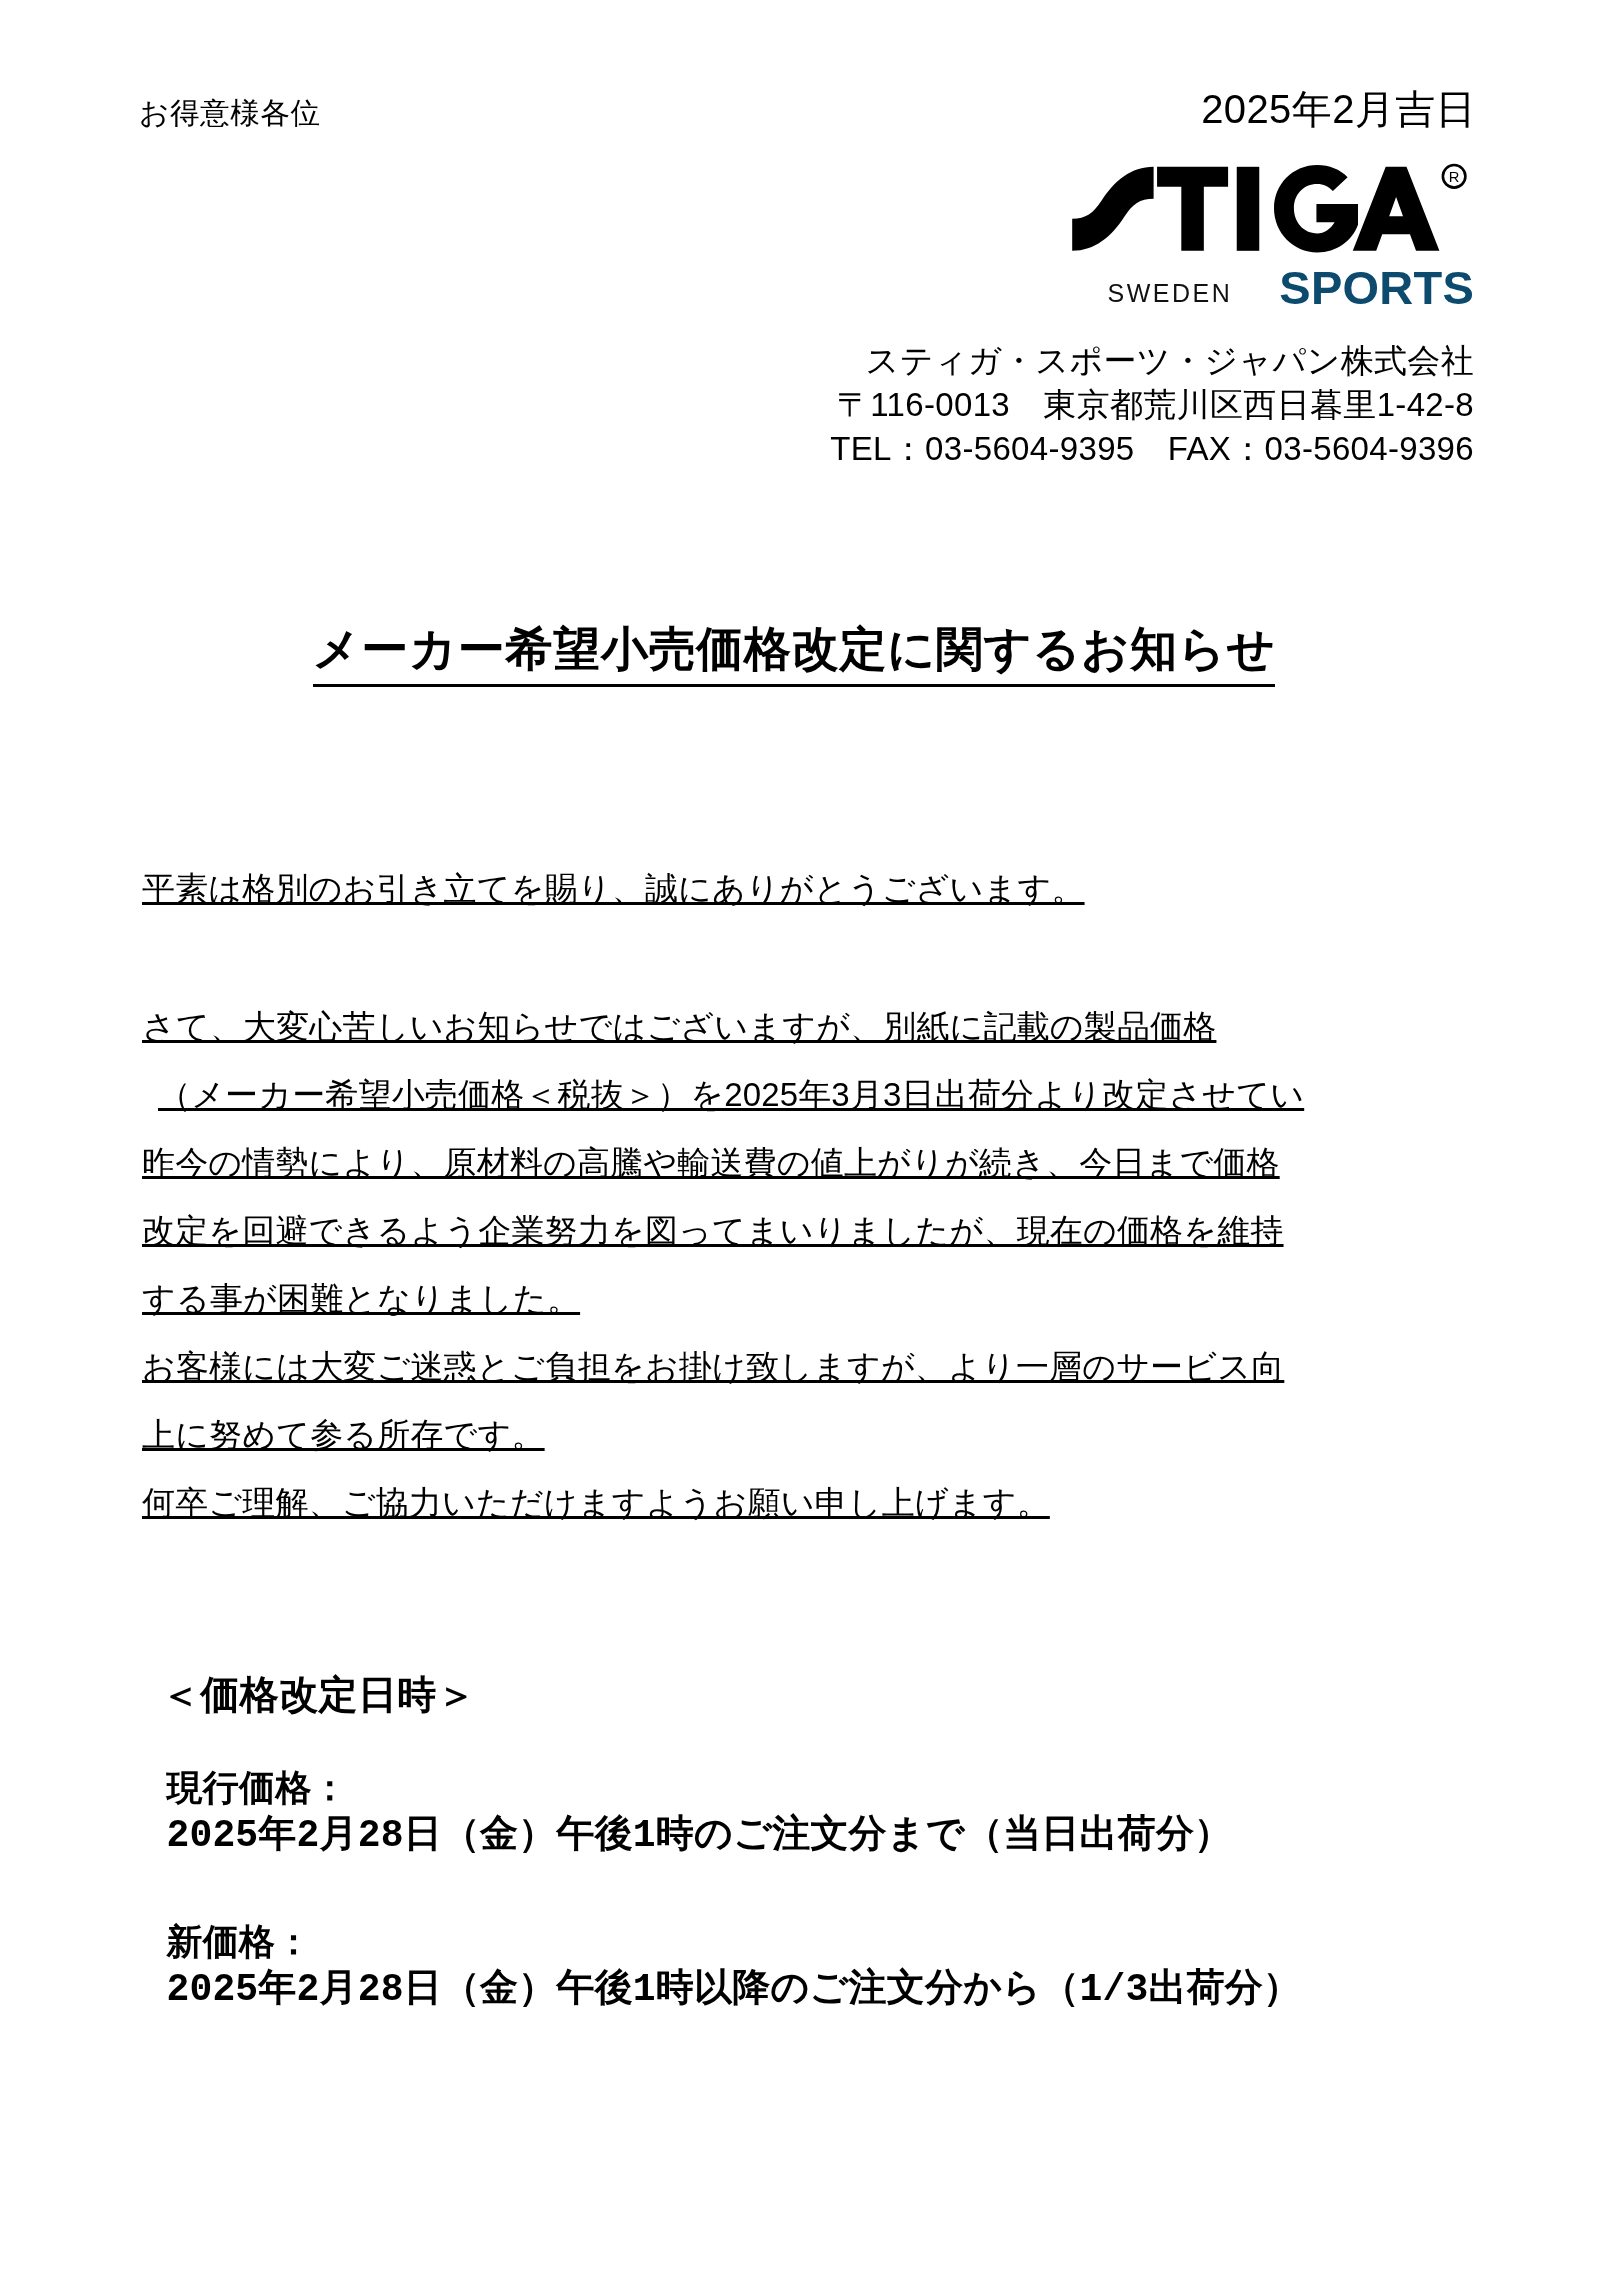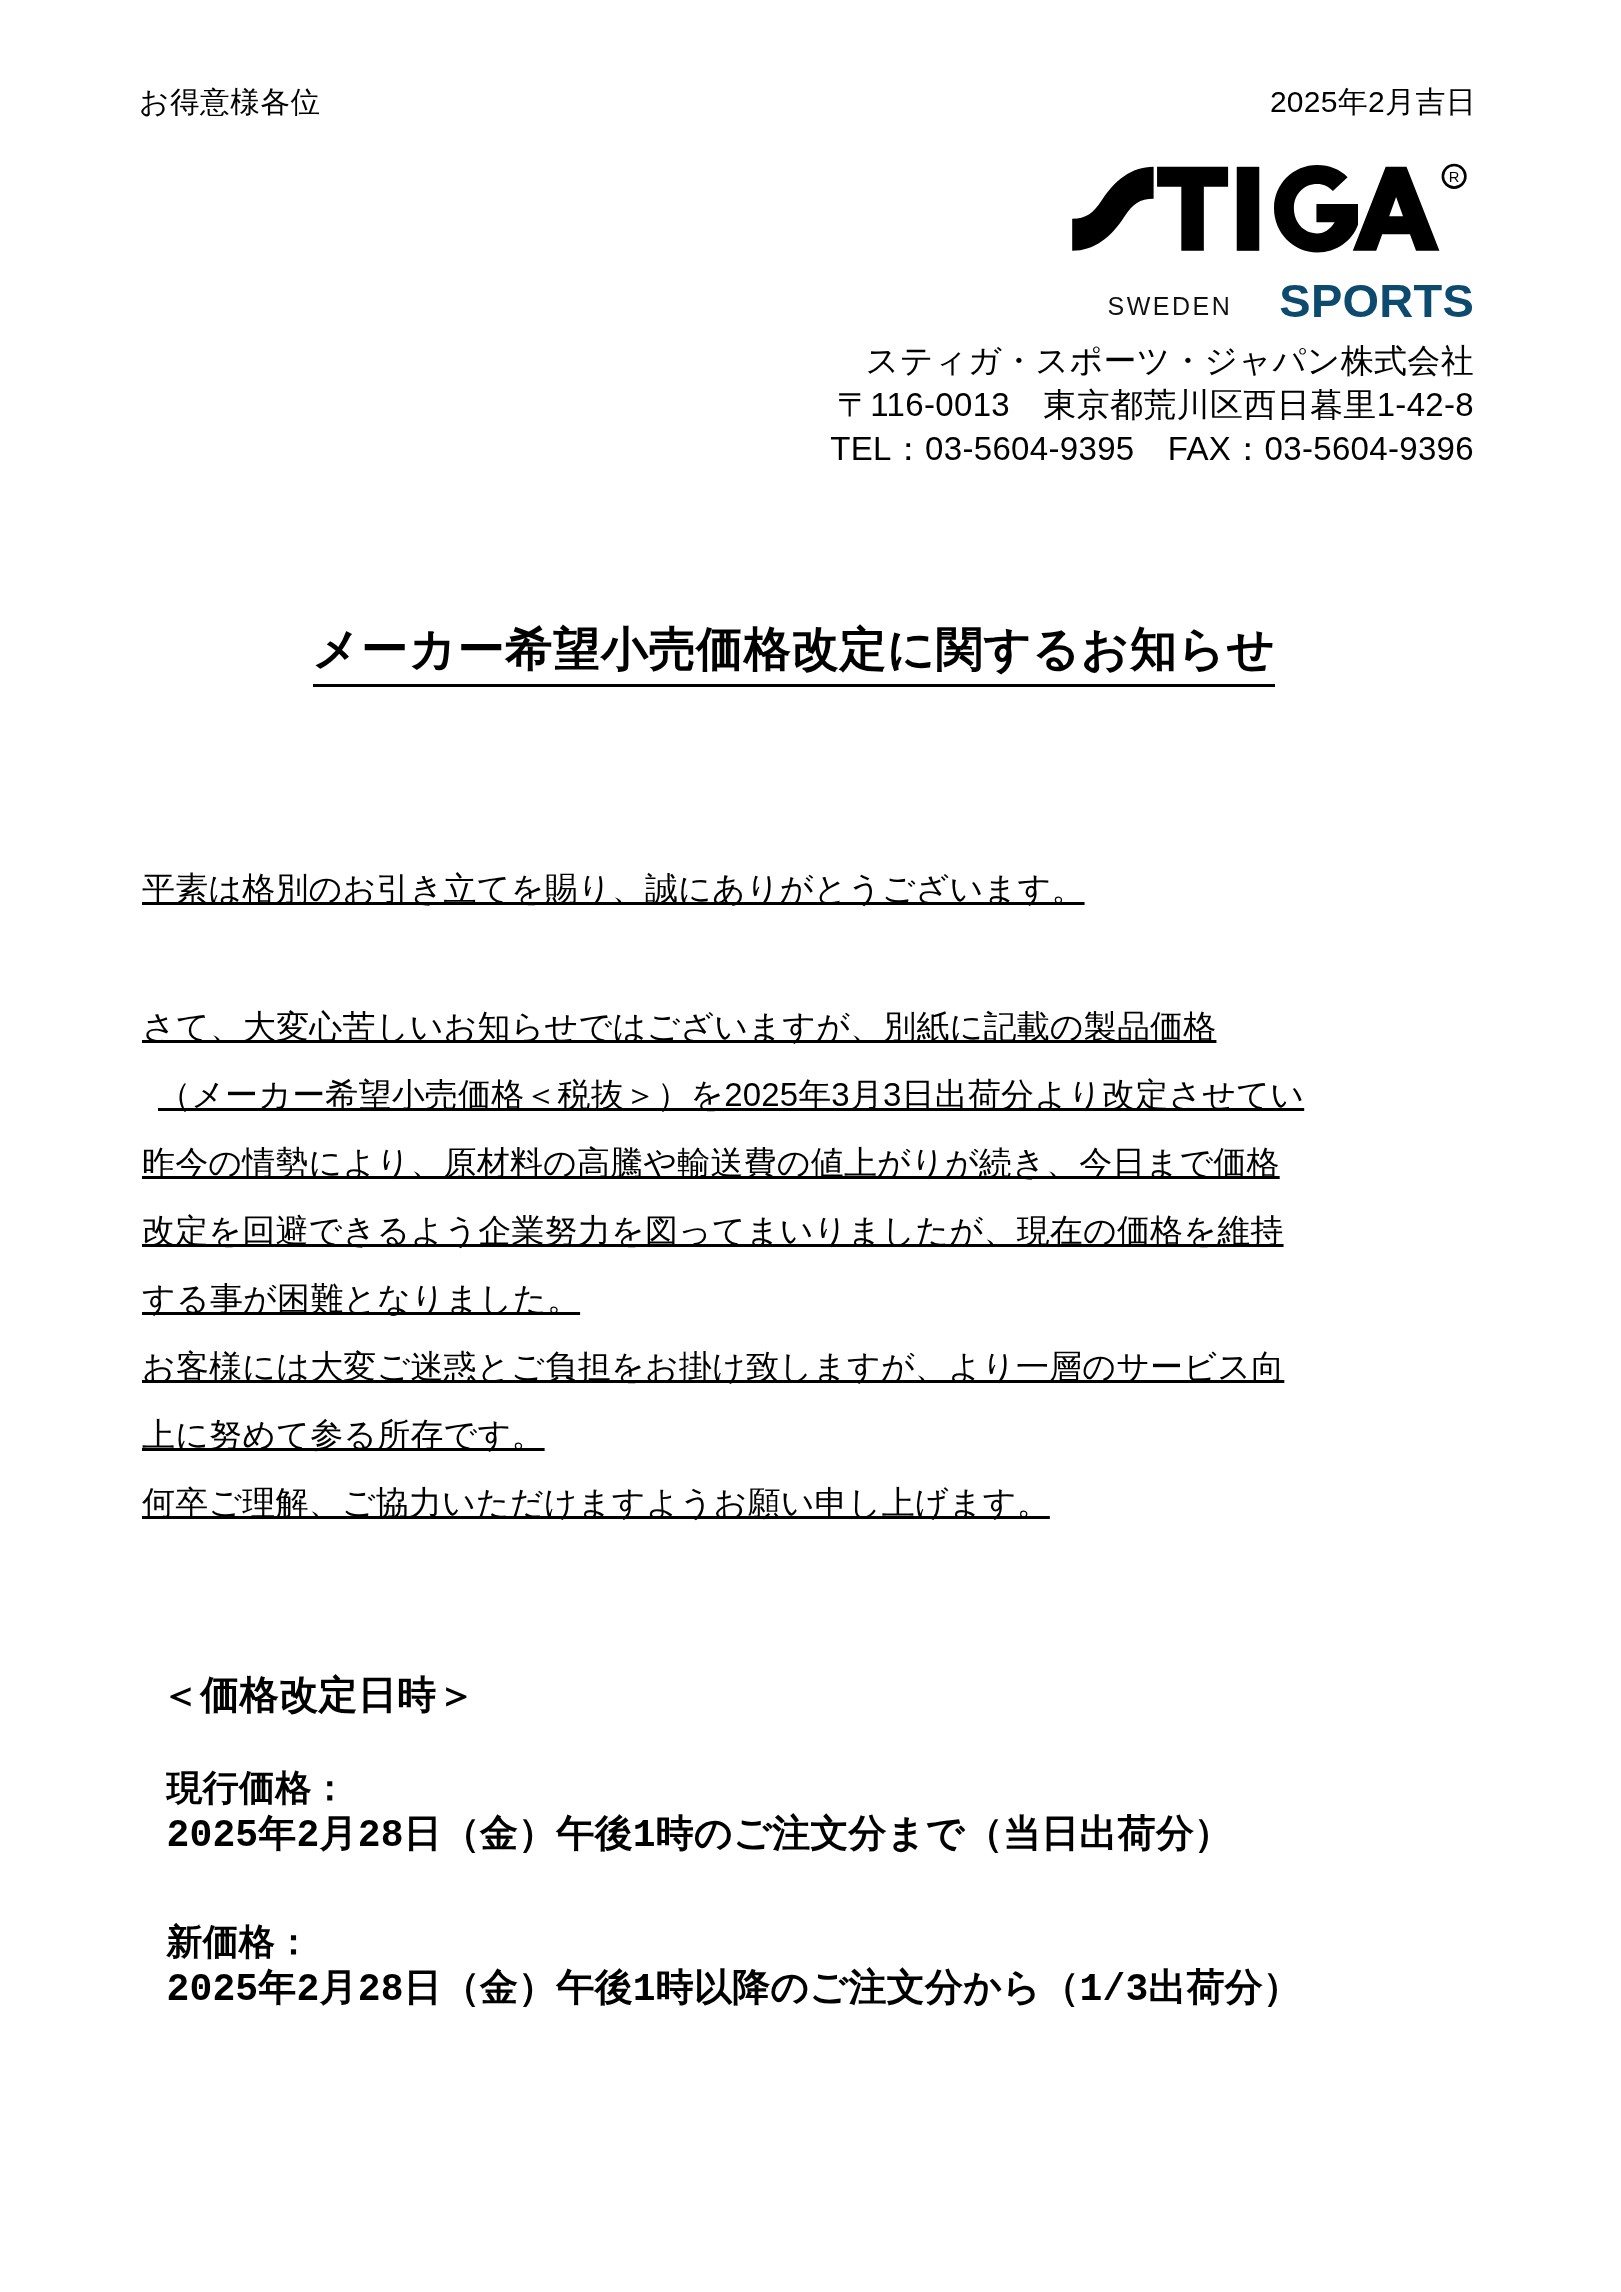--- a/index.html
+++ b/index.html
@@ -29,21 +29,21 @@
     display: flex;
     justify-content: space-between;
     align-items: baseline;
   }
   .addressee {
     font-size: 29.6px;
     letter-spacing: 0.02em;
     white-space: nowrap;
   }
   .doc-date {
-    font-size: 30px;
+    font-size: 40px;
     letter-spacing: 0.01em;
     white-space: nowrap;
   }
 
   
   .logo-block {
     position: absolute;
     top: 159px;
     right: 114px;
     width: 448px;
@@ -58,21 +58,21 @@
   .logo-mark svg {
     display: block;
     height: 97px;
     width: auto;
   }
 
   .logo-sub {
     display: flex;
     align-items: baseline;
     justify-content: flex-end;
-    margin-top: 17px;
+    margin-top: 4px;
     height: 47px;
   }
   .logo-sweden {
     font-size: 25px;
     font-weight: 400;
     letter-spacing: 0.10em;
     color: #111;
     margin-right: 47px;
     position: relative;
     top: -1.8px;

